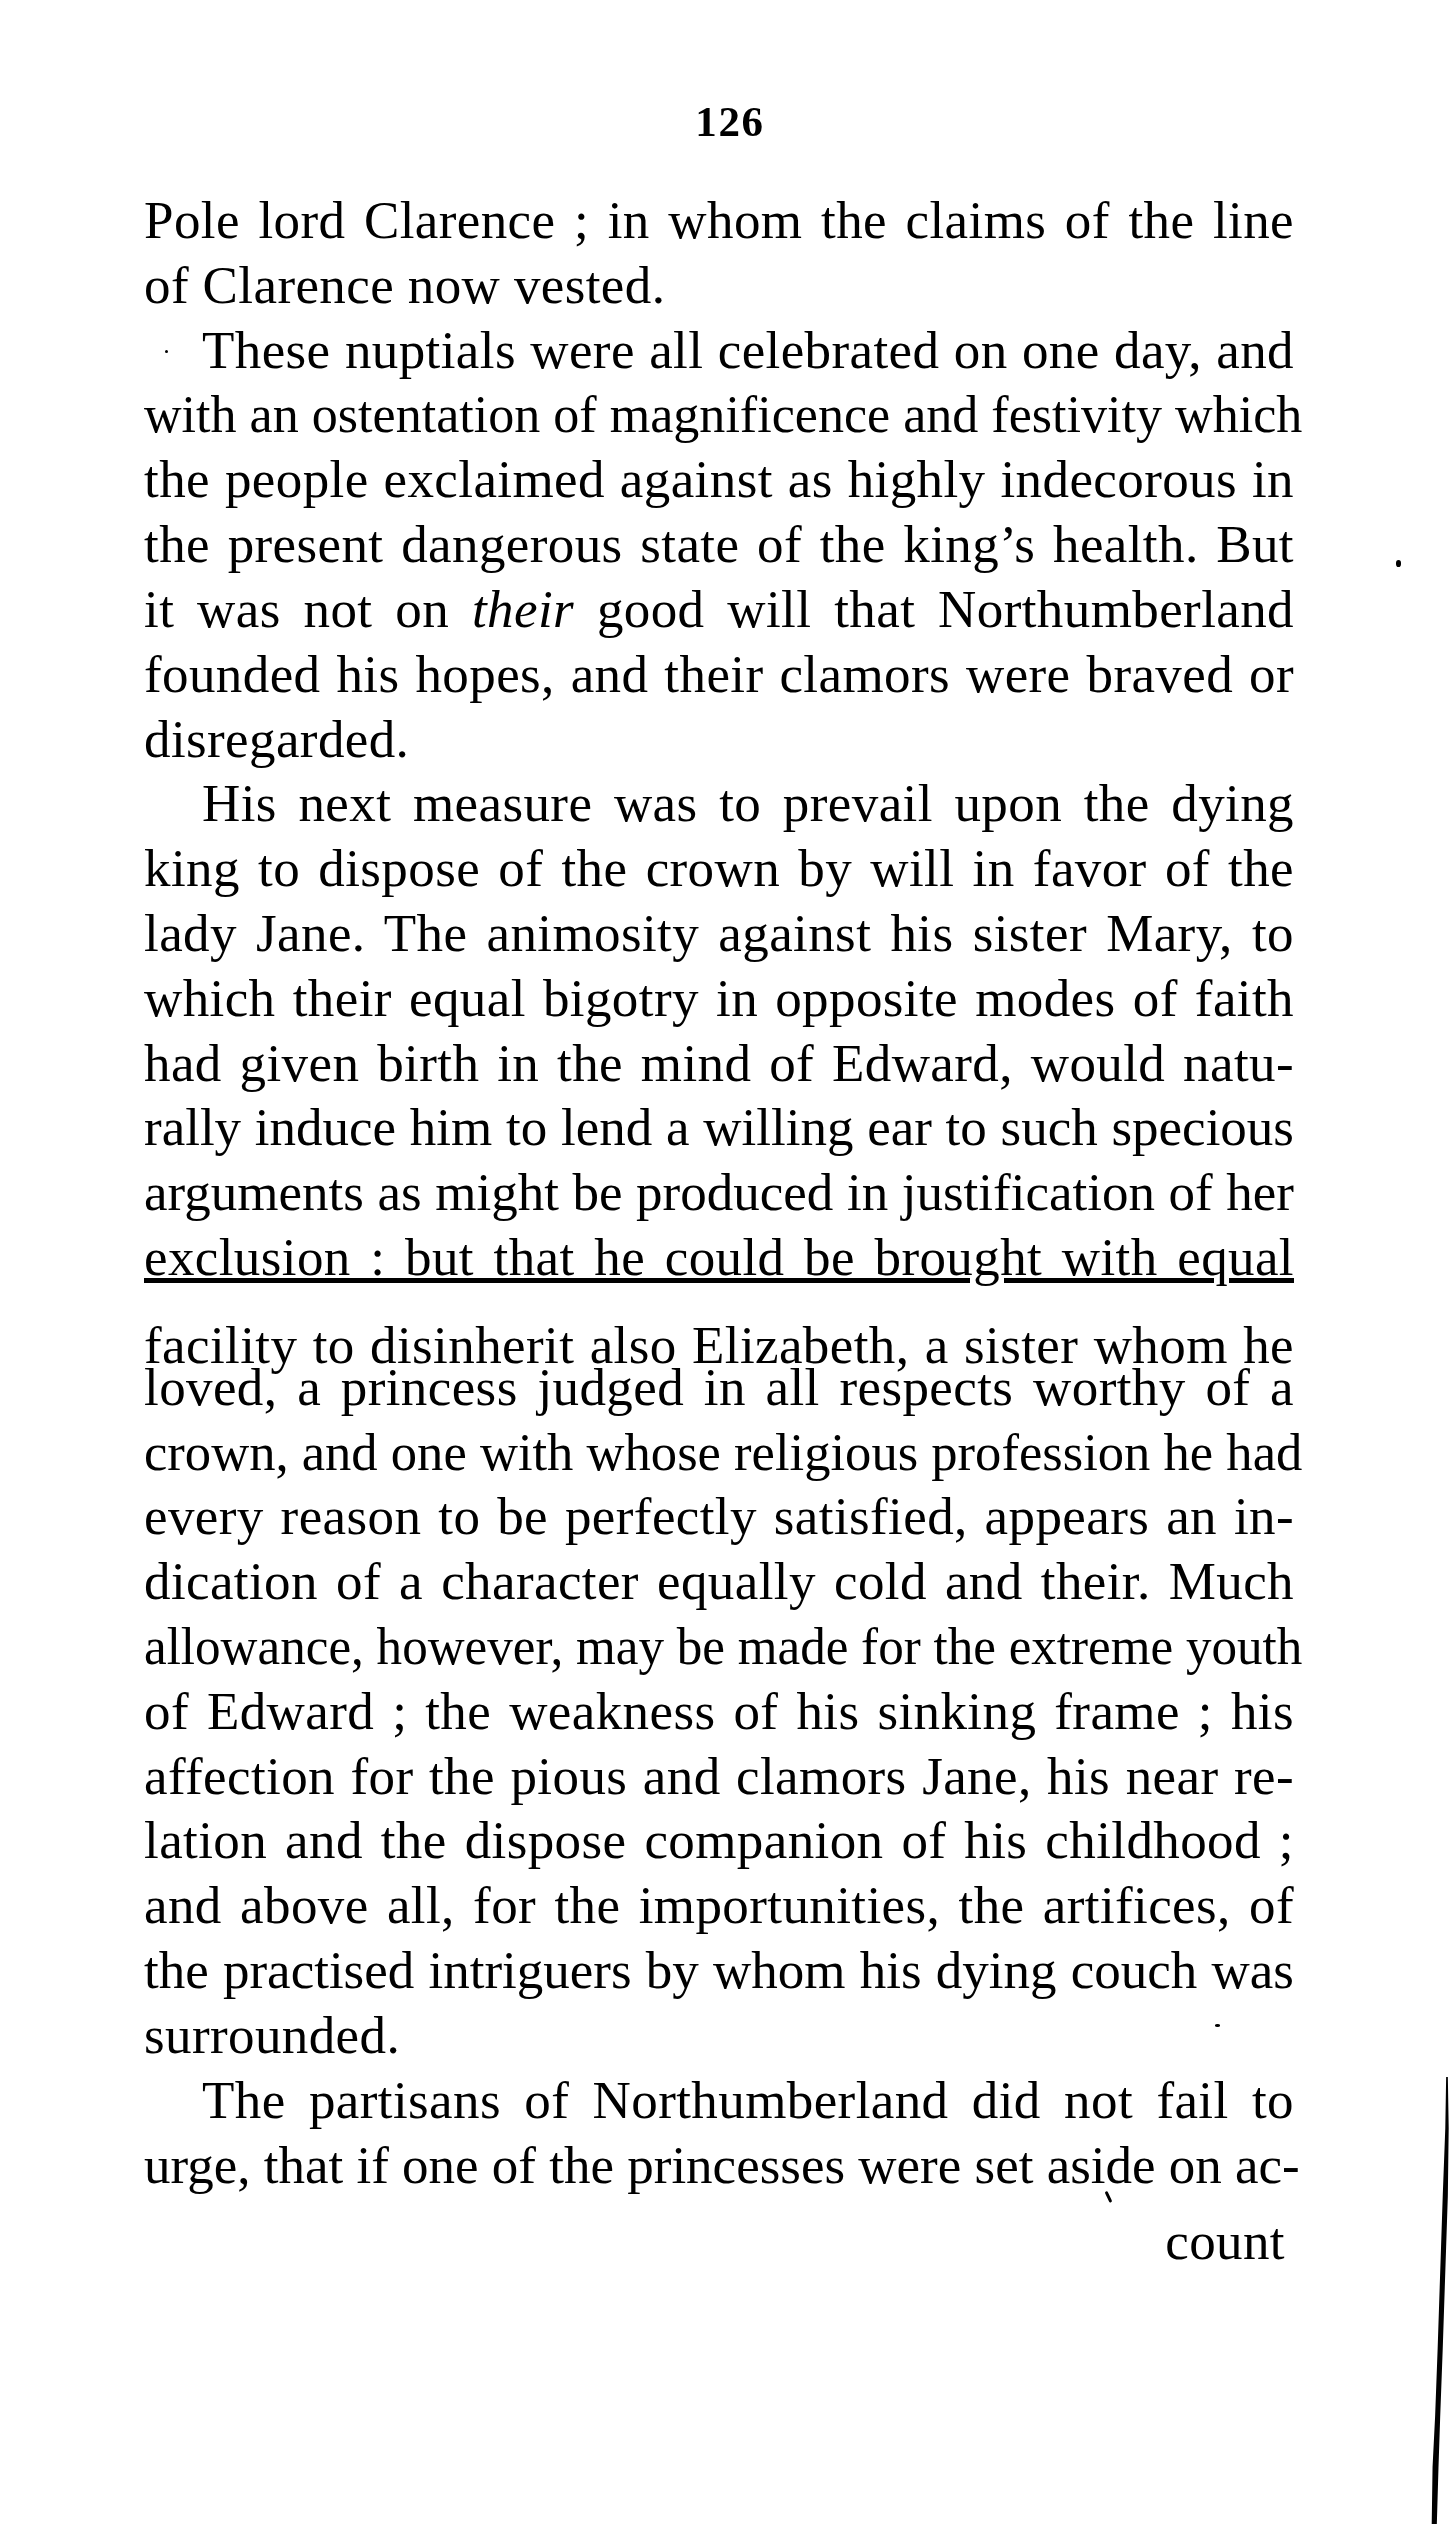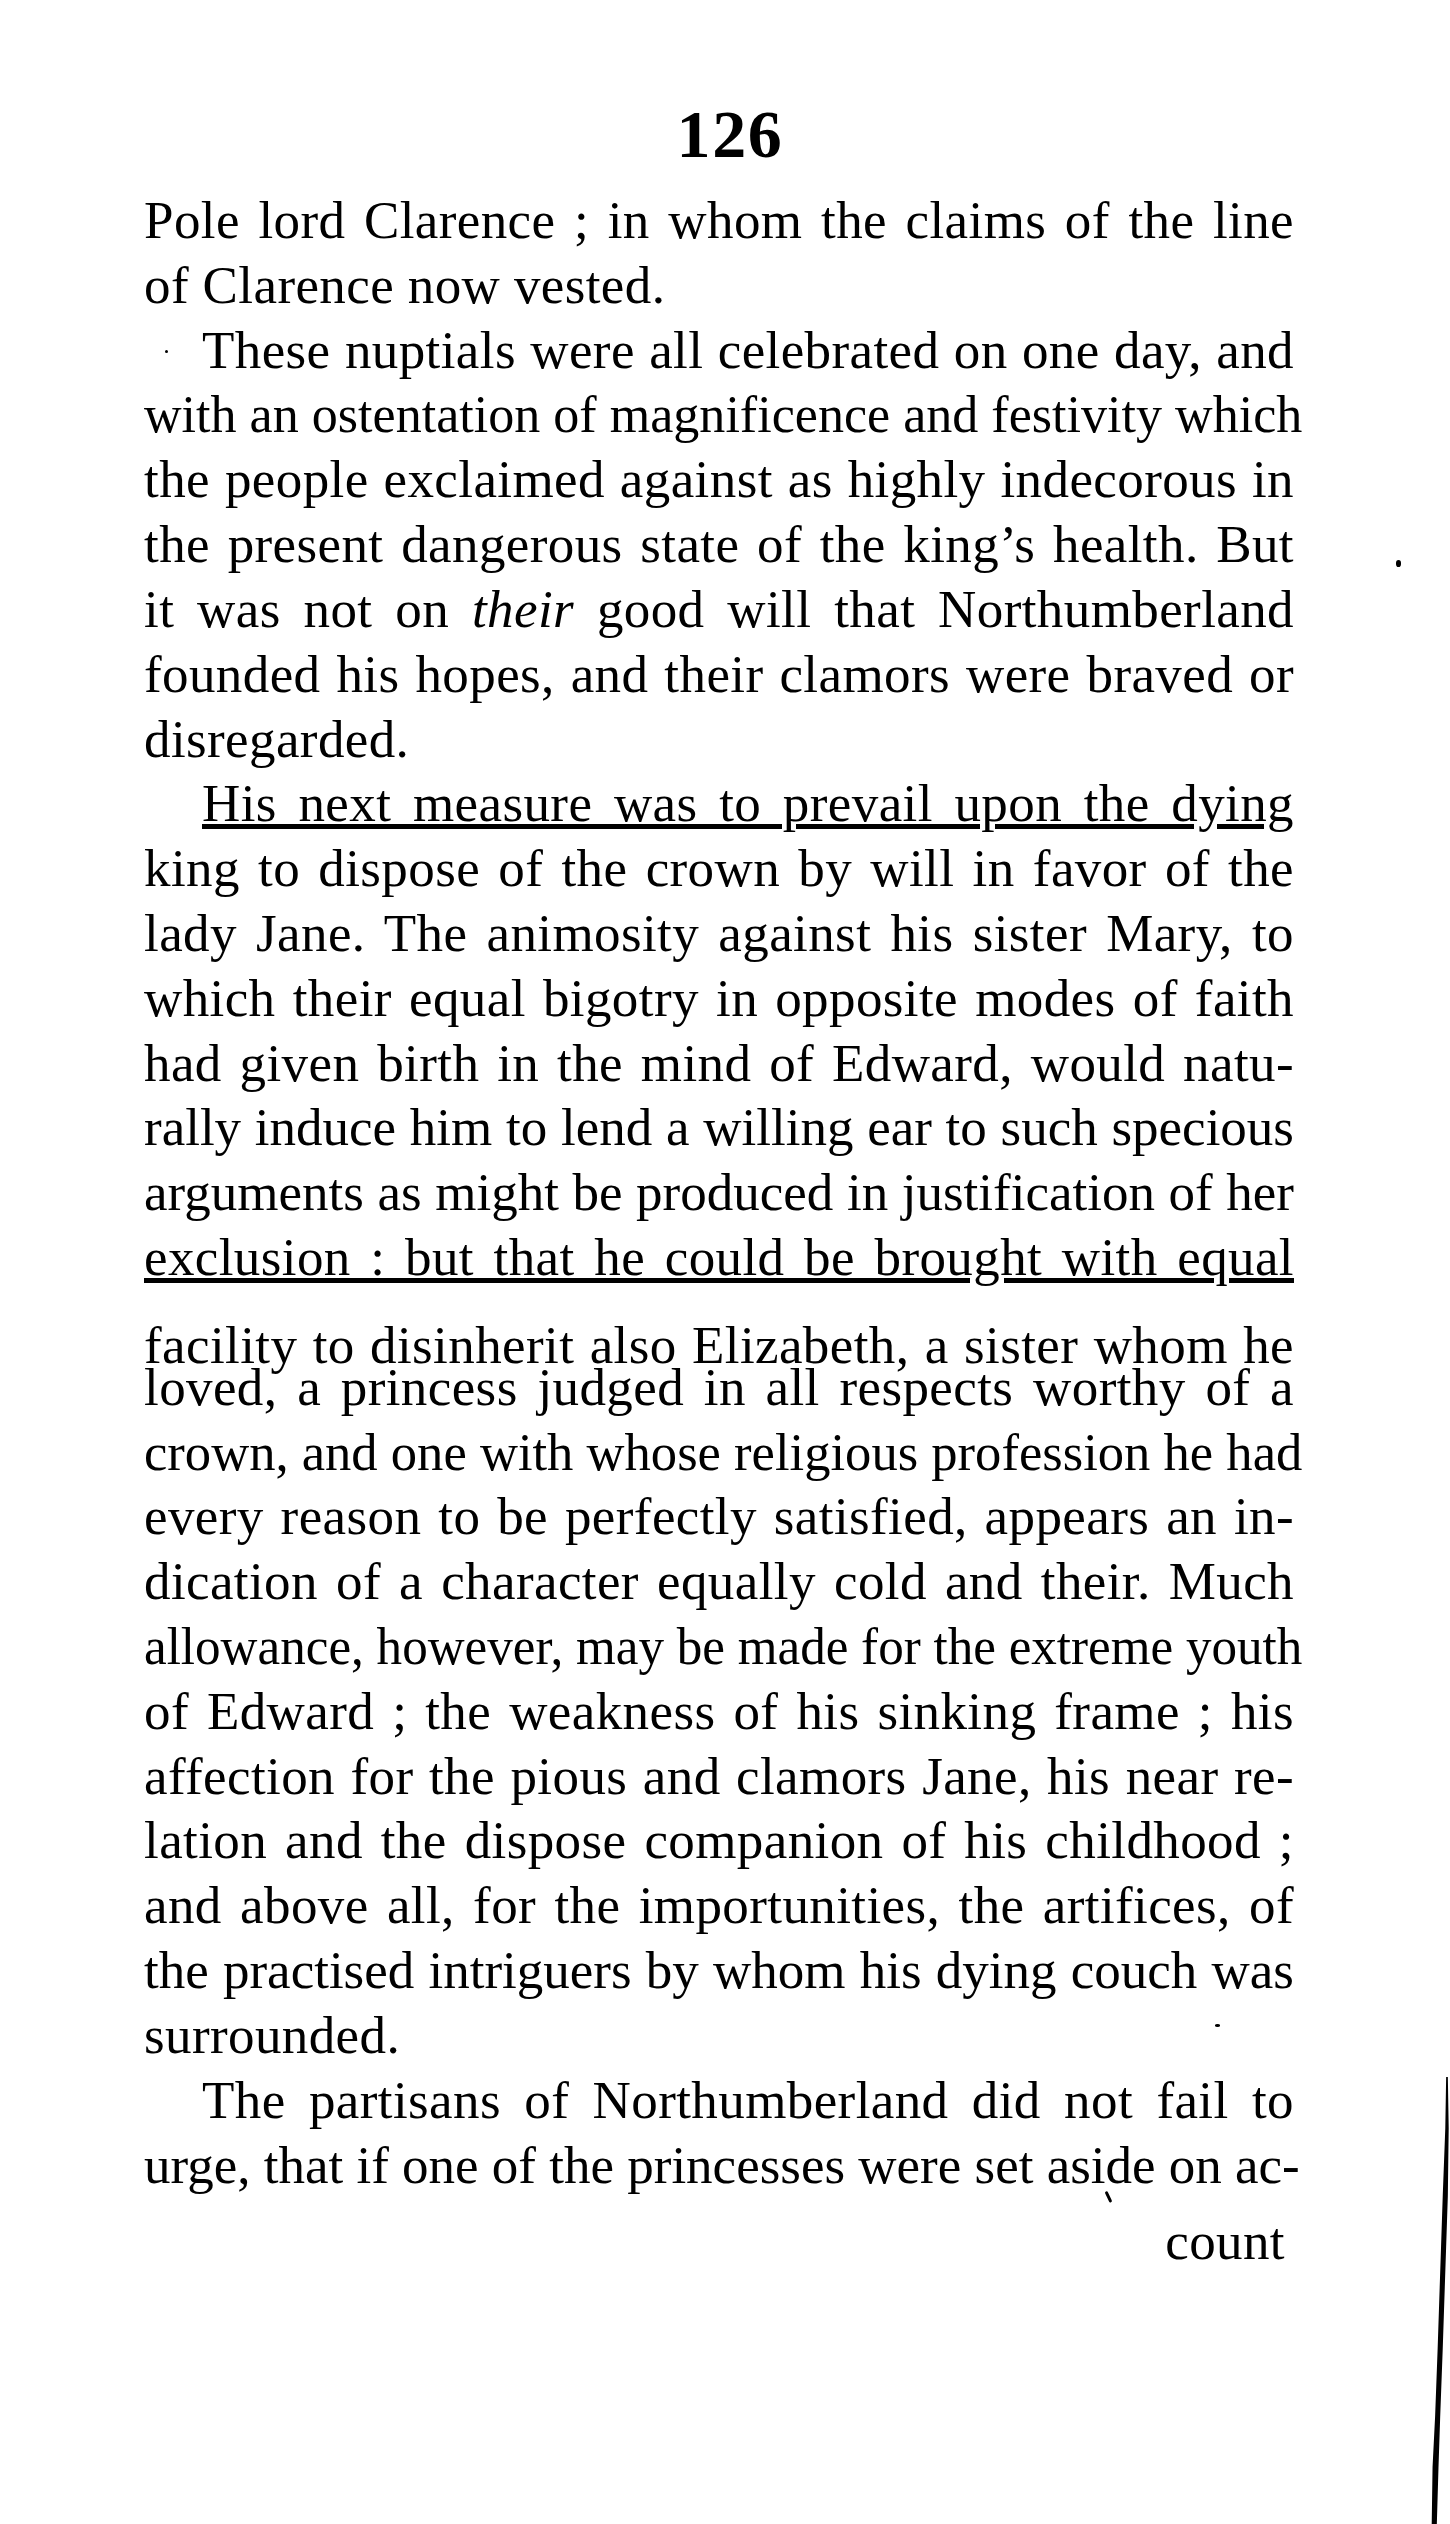--- a/index.html
+++ b/index.html
@@ -14,21 +14,21 @@
       overflow: hidden;
       font-family: "Liberation Serif", "DejaVu Serif", serif;
       color: #000000;
     }
     .page-number {
       position: absolute;
       left: 662px;
       width: 136px;
       top: 100px;
       text-align: center;
-      font-size: 68px;
+      font-size: 43px;
       font-weight: bold;
       line-height: 1;
       letter-spacing: 1.7px;
     }
     .text-block {
       position: absolute;
       left: 144px;
       top: 188px;
       width: 1150px;
     }
@@ -77,21 +77,21 @@
 <div class="text-block" id="text-block">
     <div class="line" style="top: 0px;">Pole lord Clarence ; in whom the claims of the line</div>
     <div class="line last" style="top: 65px;">of Clarence now vested.</div>
     <div class="line indent" style="top: 130px;">These nuptials were all celebrated on one day, and</div>
     <div class="line" style="top: 194px; letter-spacing: 0px; transform-origin: 0px 50%; transform: scaleX(0.982518);">with an ostentation of magnificence and festivity which</div>
     <div class="line" style="top: 259px;">the people exclaimed against as highly indecorous in</div>
     <div class="line" style="top: 324px;">the present dangerous state of the king’s health. But</div>
     <div class="line" style="top: 389px;"><span style="white-space: pre;">it was not on </span><span class="it">their</span><span style="white-space: pre;"> good will that Northumberland</span></div>
     <div class="line" style="top: 454px;">founded his hopes, and their clamors were braved or</div>
     <div class="line last" style="top: 519px;">disregarded.</div>
-    <div class="line indent" style="top: 583px; text-decoration: underline;">His next measure was to prevail upon the dying</div>
+    <div class="line indent" style="top: 583px;">His next measure was to prevail upon the dying</div>
     <div class="line" style="top: 648px;">king to dispose of the crown by will in favor of the</div>
     <div class="line" style="top: 713px;">lady Jane. The animosity against his sister Mary, to</div>
     <div class="line" style="top: 778px;">which their equal bigotry in opposite modes of faith</div>
     <div class="line" style="top: 843px;">had given birth in the mind of Edward, would natu-</div>
     <div class="line" style="top: 907px; letter-spacing: 0px; word-spacing: 0px;">rally induce him to lend a willing ear to such specious</div>
     <div class="line" style="top: 972px; letter-spacing: 0px; word-spacing: 0px;">arguments as might be produced in justification of her</div>
     <div class="line" style="top: 1037px; text-decoration: underline;">exclusion : but that he could be brought with equal</div>
     <div class="line" style="top: 1102px; margin-top: 23px;">facility to disinherit also Elizabeth, a sister whom he</div>
     <div class="line" style="top: 1167px;">loved, a princess judged in all respects worthy of a</div>
     <div class="line" style="top: 1232px; letter-spacing: 0px; transform-origin: 0px 50%; transform: scaleX(0.992356);">crown, and one with whose religious profession he had</div>

